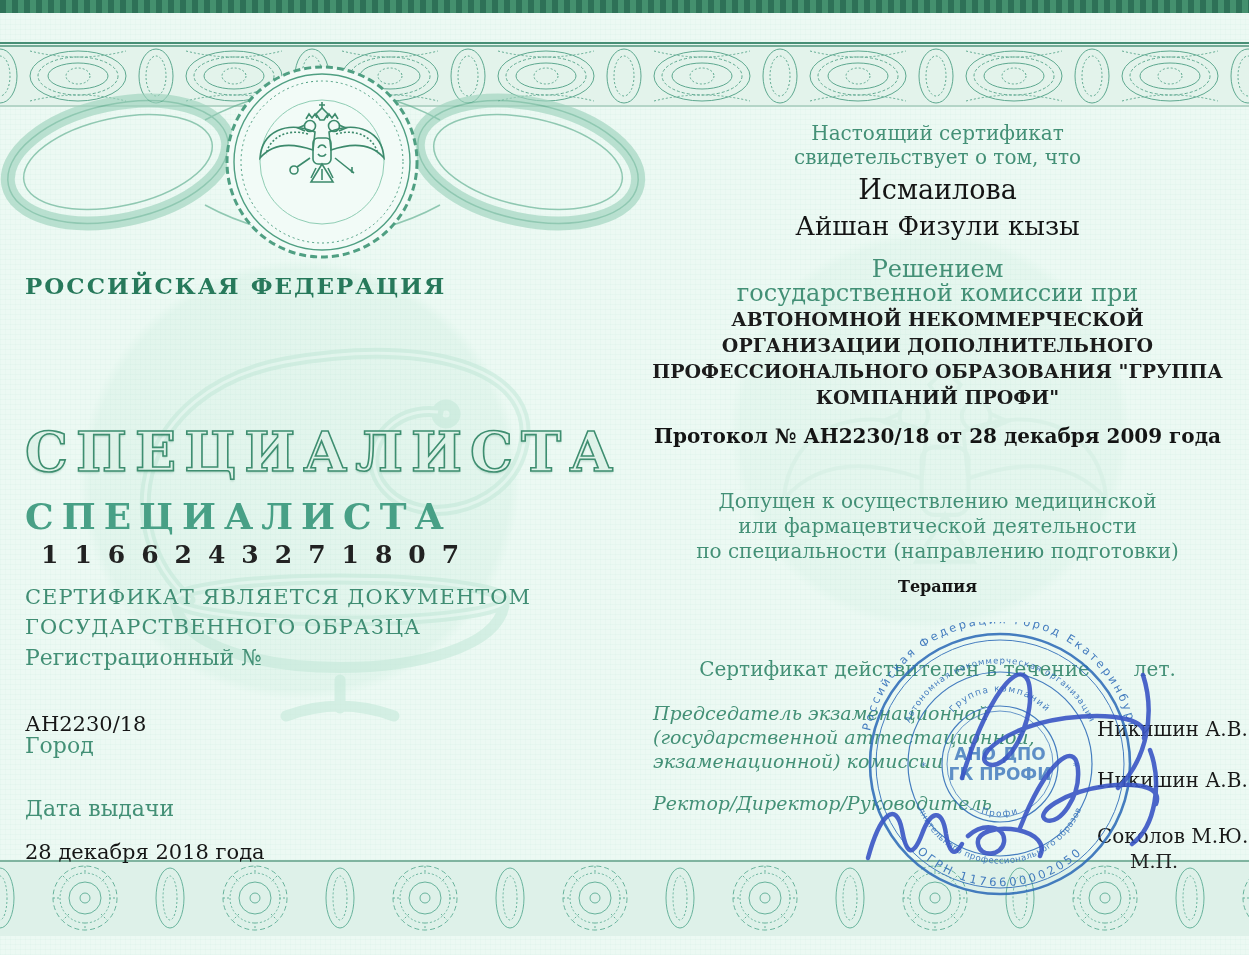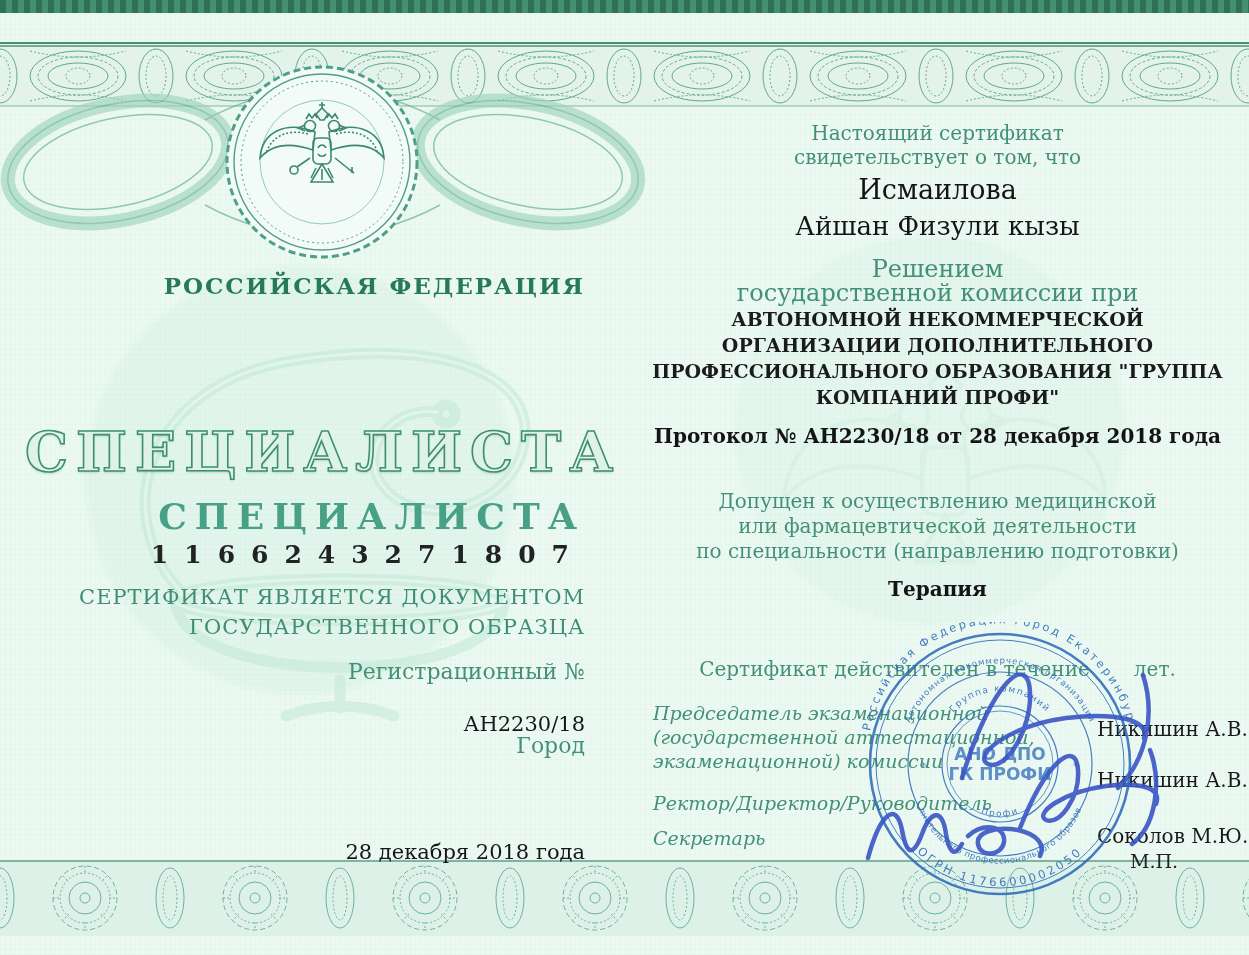--- a/index.html
+++ b/index.html
@@ -13,42 +13,42 @@
       repeating-linear-gradient(90deg, rgba(125,205,175,0.045) 0 1px, transparent 1px 5px);
     font-family:"DejaVu Serif", serif;
   }
   .abs{position:absolute;}
   
   .top-strip{top:0;left:0;width:1249px;height:13px;
     background:repeating-linear-gradient(90deg,#2e7157 0 6px,#44906e 6px 12px);}
   .top-line{top:42px;left:0;width:1249px;height:2px;background:#2b7c5f;opacity:.85;}
   .band{left:0;width:1249px;}
   
-  .lcol{left:25px;width:560px;text-align:right;}
+  .lcol{left:25px;width:560px;text-align:left;}
   .federation{top:272px;font-size:23px;font-weight:bold;letter-spacing:2px;color:#27795b;}
   .cert-title{top:420px;font-size:54px;font-weight:bold;letter-spacing:8px;
     color:#def2e8;-webkit-text-stroke:1.6px #3e8e70;text-shadow:0 2px 2px rgba(62,142,112,.25);}
   .cert-sub{top:495px;font-size:36px;font-weight:600;letter-spacing:8px;color:#48a086;}
   .cert-num{top:540px;font-size:25px;font-weight:bold;letter-spacing:16px;color:#222;text-indent:16px;}
   .doc-note{top:582px;font-size:21px;line-height:30px;color:#3f8d73;letter-spacing:1px;}
   .lbl{font-size:22px;color:#439076;}
   .val{font-size:21px;font-weight:400;color:#161616;margin-top:17px;}
-  .reg-lbl{top:659px;} .reg-val{top:695px;}
+  .reg-lbl{top:645px;} .reg-val{top:695px;}
   .city-lbl{top:733px;} .city-val{top:762px;}
   .date-lbl{top:796px;} .date-val{top:823px;}
   
   .rcol{left:645px;width:585px;text-align:center;}
   .intro{top:121px;font-size:20px;line-height:24px;color:#439076;}
   .name1{top:174px;font-size:27px;font-weight:500;color:#141414;}
   .name2{top:211px;font-size:26px;font-weight:500;color:#141414;}
   .decision{top:257px;font-size:24px;line-height:24px;color:#439076;}
   .org{top:306px;font-size:19px;line-height:26px;font-weight:600;color:#1b1b1b;}
   .protocol{top:424px;font-size:20px;font-weight:600;color:#141414;}
   .admission{top:489px;font-size:20px;line-height:25px;color:#439076;}
-  .specialty{top:577px;font-size:20px;font-weight:600;color:#141414;}
+  .specialty{top:577px;font-size:16px;font-weight:600;color:#141414;}
   .validity{top:657px;font-size:20px;color:#439076;}
   .validity .gap{display:inline-block;width:44px;}
   .sign-labels{left:653px;width:420px;text-align:left;font-style:italic;color:#439076;}
   .chair{top:701px;font-size:19px;line-height:24px;}
   .rector{top:792px;font-size:19px;}
   .secretary{top:827px;font-size:19px;}
   .sig-name{font-size:20px;font-weight:500;color:#191919;text-align:left;}
   .chair-name{left:1097px;top:717px;}
   .rector-name{left:1097px;top:768px;}
   .secr-name{left:1097px;top:824px;}
@@ -174,56 +174,56 @@
   <div class="abs lcol cert-title">СПЕЦИАЛИСТА</div>
   <div class="abs lcol cert-sub">СПЕЦИАЛИСТА</div>
   <div class="abs lcol cert-num">1166243271807</div>
   <div class="abs lcol doc-note">
     <div>СЕРТИФИКАТ ЯВЛЯЕТСЯ ДОКУМЕНТОМ</div>
     <div>ГОСУДАРСТВЕННОГО ОБРАЗЦА</div>
   </div>
   <div class="abs lcol lbl reg-lbl">Регистрационный №</div>
   <div class="abs lcol val reg-val">АН2230/18</div>
   <div class="abs lcol lbl city-lbl">Город</div>
+  <div class="abs lcol lbl date-lbl">Дата выдачи</div>
   <div class="abs lcol val date-val">28 декабря 2018 года</div>
 
   <div class="abs rcol intro">
     <div>Настоящий сертификат</div>
     <div>свидетельствует о том, что</div>
   </div>
   <div class="abs rcol name1">Исмаилова</div>
   <div class="abs rcol name2">Айшан Физули кызы</div>
   <div class="abs rcol decision">
     <div>Решением</div>
     <div>государственной комиссии при</div>
   </div>
   <div class="abs rcol org">
     <div>АВТОНОМНОЙ НЕКОММЕРЧЕСКОЙ</div>
     <div>ОРГАНИЗАЦИИ ДОПОЛНИТЕЛЬНОГО</div>
     <div>ПРОФЕССИОНАЛЬНОГО ОБРАЗОВАНИЯ "ГРУППА</div>
     <div>КОМПАНИЙ ПРОФИ"</div>
   </div>
-  <div class="abs rcol protocol">Протокол № АН2230/18 от 28 декабря 2018 года</div>
+  <div class="abs rcol protocol">Протокол № АН2230/18 от 28 декабря 2009 года</div>
   <div class="abs rcol admission">
     <div>Допущен к осуществлению медицинской</div>
     <div>или фармацевтической деятельности</div>
     <div>по специальности (направлению подготовки)</div>
   </div>
   <div class="abs rcol specialty">Терапия</div>
   <div class="abs rcol validity">
     <span>Сертификат действителен в течение</span><span class="gap"></span><span>лет.</span>
   </div>
 
   <div class="abs sign-labels chair">
     <div>Председатель экзаменационной</div>
     <div>(государственной аттестационной,</div>
     <div>экзаменационной) комиссии</div>
   </div>
   <div class="abs sign-labels rector">Ректор/Директор/Руководитель</div>
-  <div class="abs sign-labels secretary">Секретарь</div>
 
   <div class="abs sig-name chair-name">Никишин А.В.</div>
   <div class="abs sig-name rector-name">Никишин А.В.</div>
   <div class="abs sig-name secr-name">Соколов М.Ю.</div>
   <div class="abs mp">М.П.</div>
 
   <svg class="abs" style="left:855px;top:622px" width="290" height="290" xmlns="http://www.w3.org/2000/svg" opacity="0.88">
     <defs>
       <path id="arcOuterTop" d="M 24,186 A 132,132 0 1 1 266,186"></path>
       <path id="arcOuterBottom" d="M 41,202 A 118,118 0 0 0 249,202"></path>

